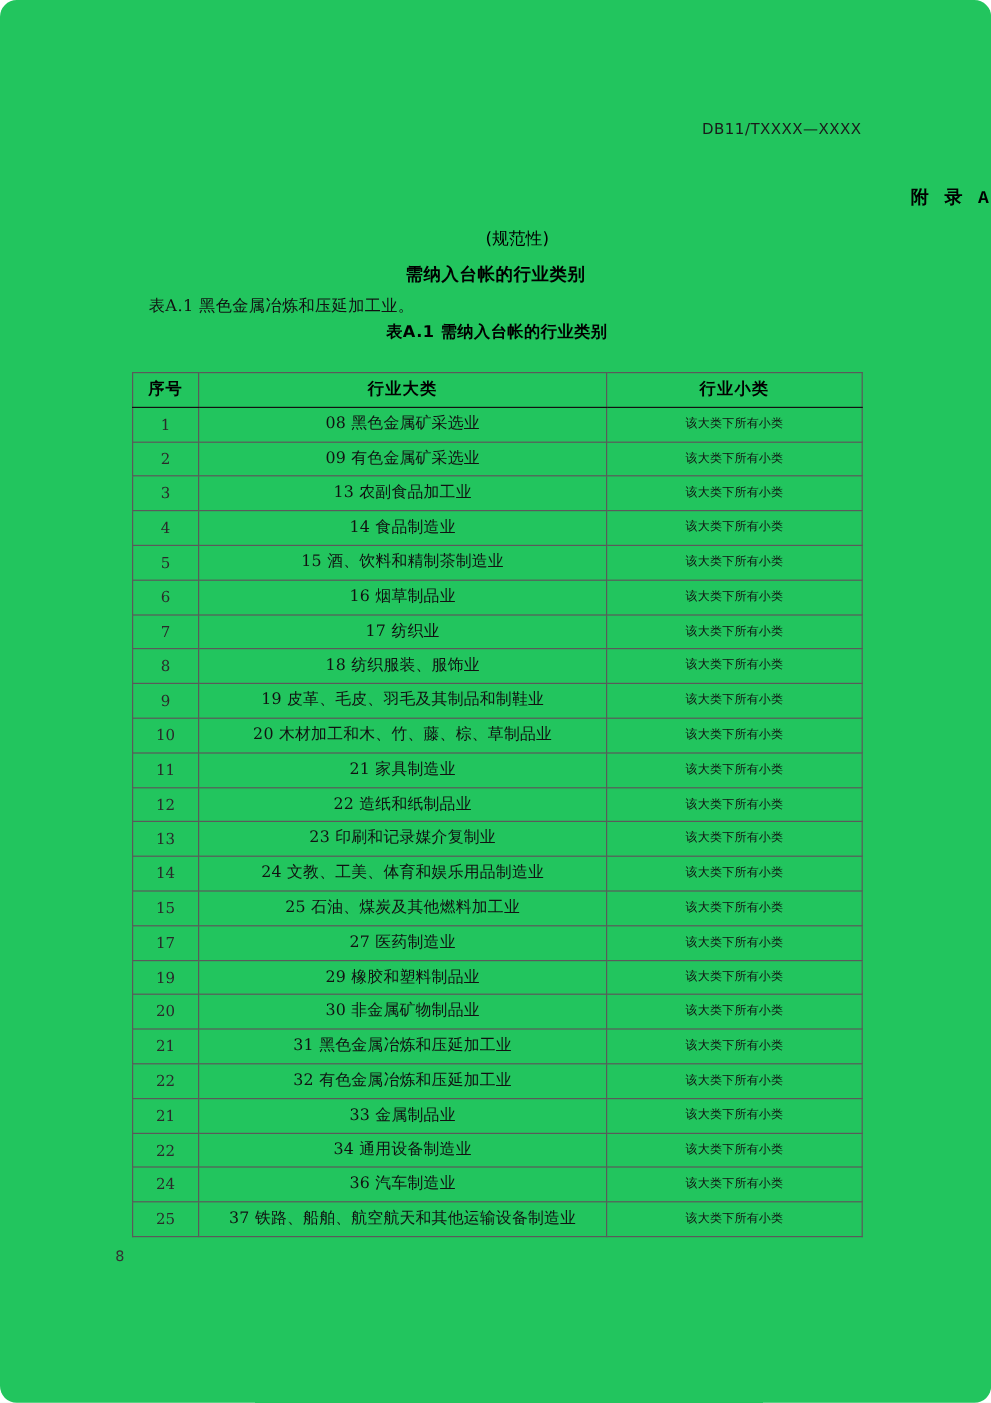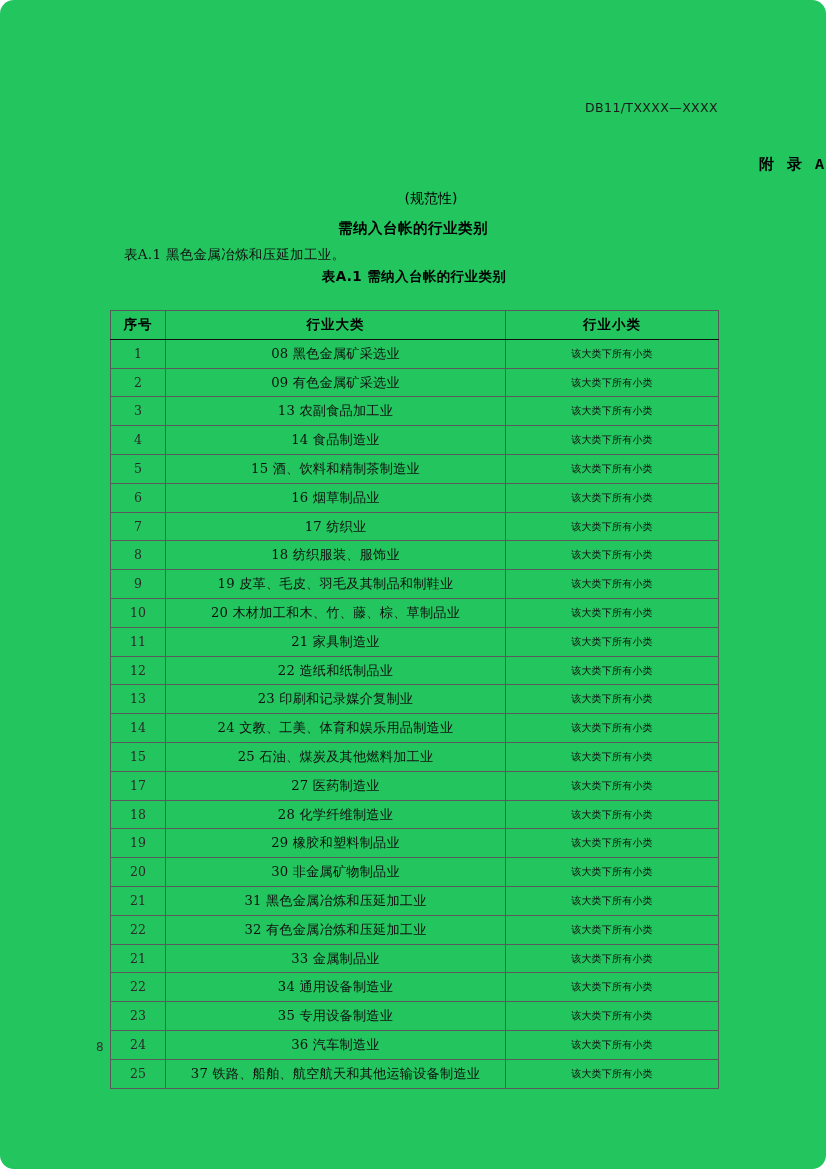--- a/index.html
+++ b/index.html
@@ -266,25 +266,20 @@
             <td class="idx">15</td>
             <td class="maj">25 石油、煤炭及其他燃料加工业</td>
             <td class="min">该大类下所有小类</td>
           </tr>
           <tr>
             <td class="idx">17</td>
             <td class="maj">27 医药制造业</td>
             <td class="min">该大类下所有小类</td>
           </tr>
           <tr>
-            <td class="idx">18</td>
-            <td class="maj">28 化学纤维制造业</td>
-            <td class="min">该大类下所有小类</td>
-          </tr>
-          <tr>
             <td class="idx">19</td>
             <td class="maj">29 橡胶和塑料制品业</td>
             <td class="min">该大类下所有小类</td>
           </tr>
           <tr>
             <td class="idx">20</td>
             <td class="maj">30 非金属矿物制品业</td>
             <td class="min">该大类下所有小类</td>
           </tr>
           <tr>
@@ -298,25 +293,20 @@
             <td class="min">该大类下所有小类</td>
           </tr>
           <tr>
             <td class="idx">21</td>
             <td class="maj">33 金属制品业</td>
             <td class="min">该大类下所有小类</td>
           </tr>
           <tr>
             <td class="idx">22</td>
             <td class="maj">34 通用设备制造业</td>
-            <td class="min">该大类下所有小类</td>
-          </tr>
-          <tr>
-            <td class="idx">23</td>
-            <td class="maj">35 专用设备制造业</td>
             <td class="min">该大类下所有小类</td>
           </tr>
           <tr>
             <td class="idx">24</td>
             <td class="maj">36 汽车制造业</td>
             <td class="min">该大类下所有小类</td>
           </tr>
           <tr>
             <td class="idx">25</td>
             <td class="maj">37 铁路、船舶、航空航天和其他运输设备制造业</td>

